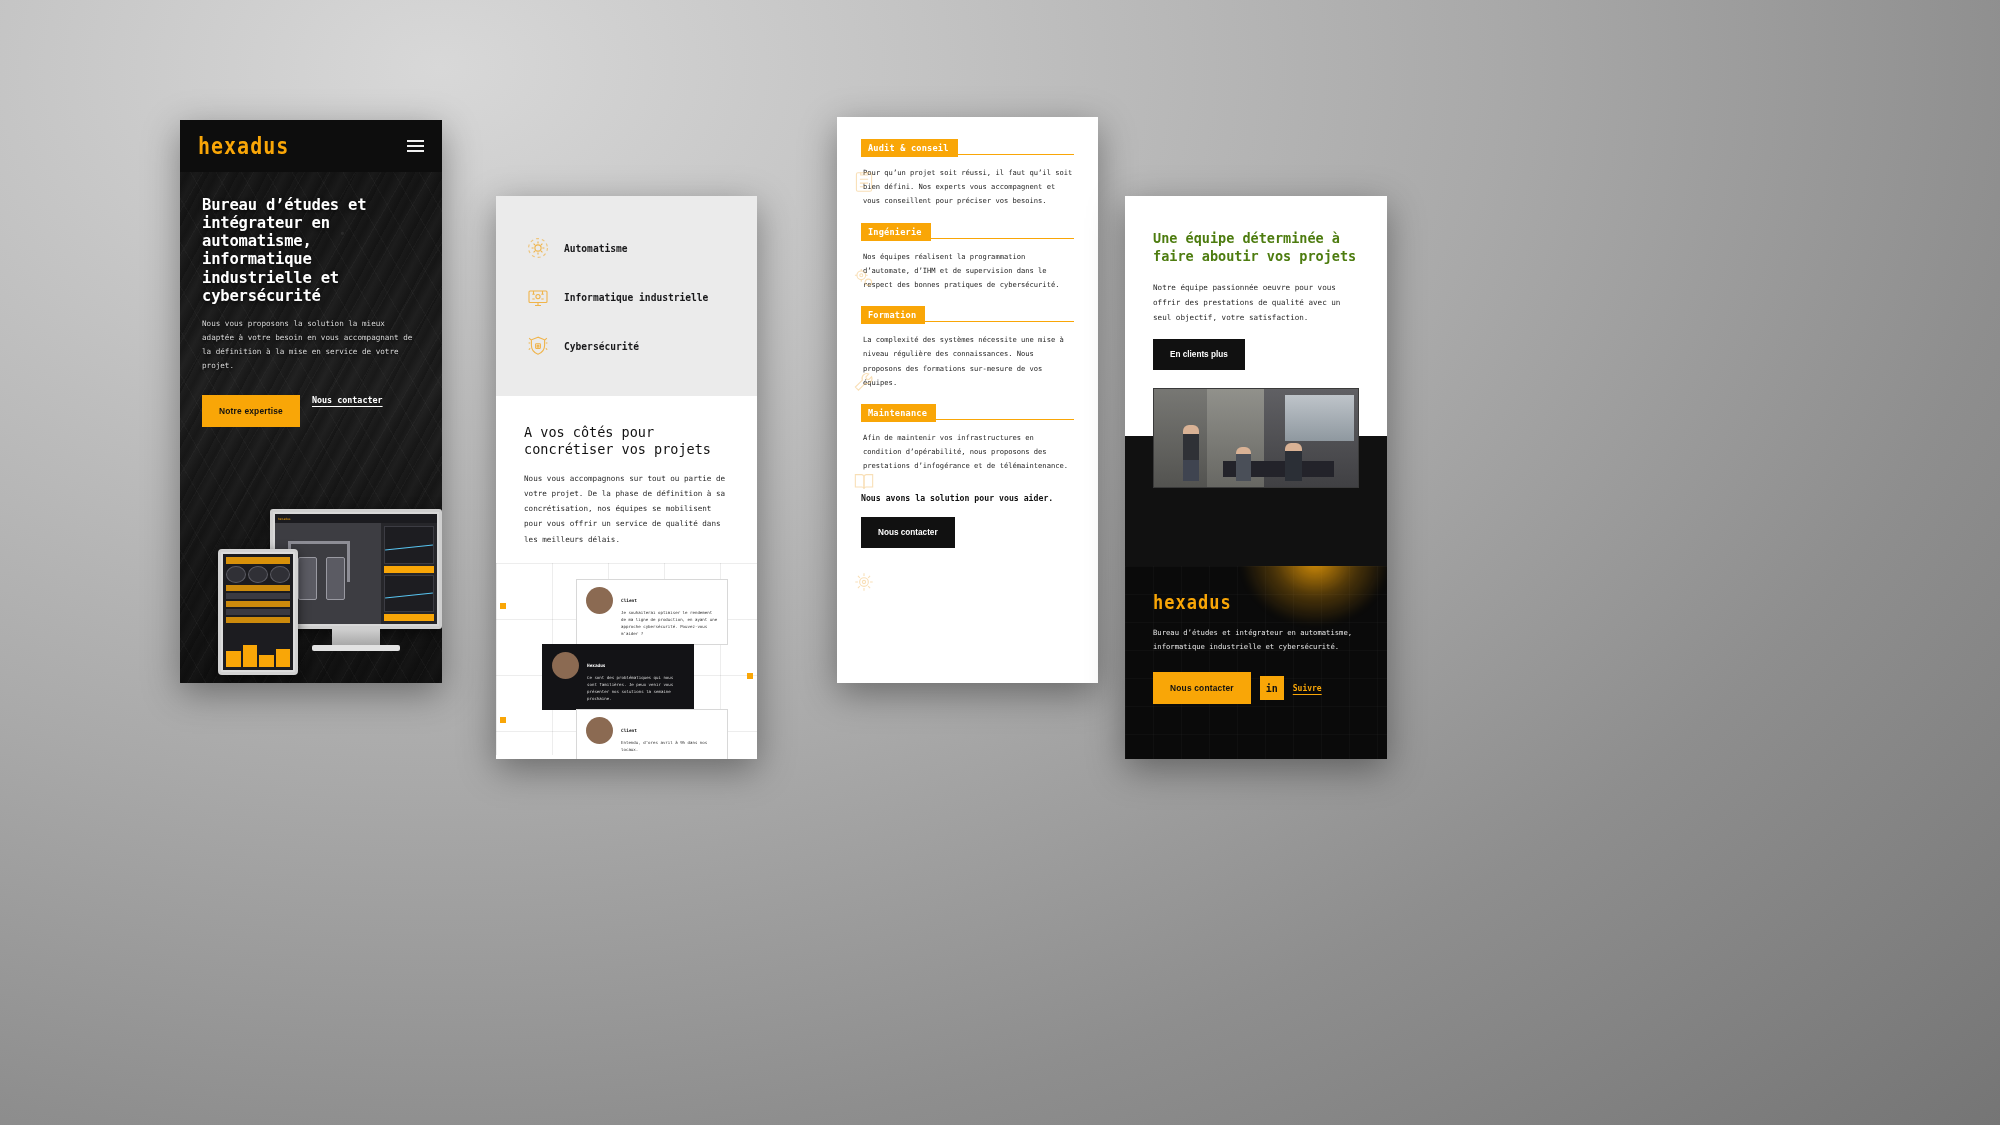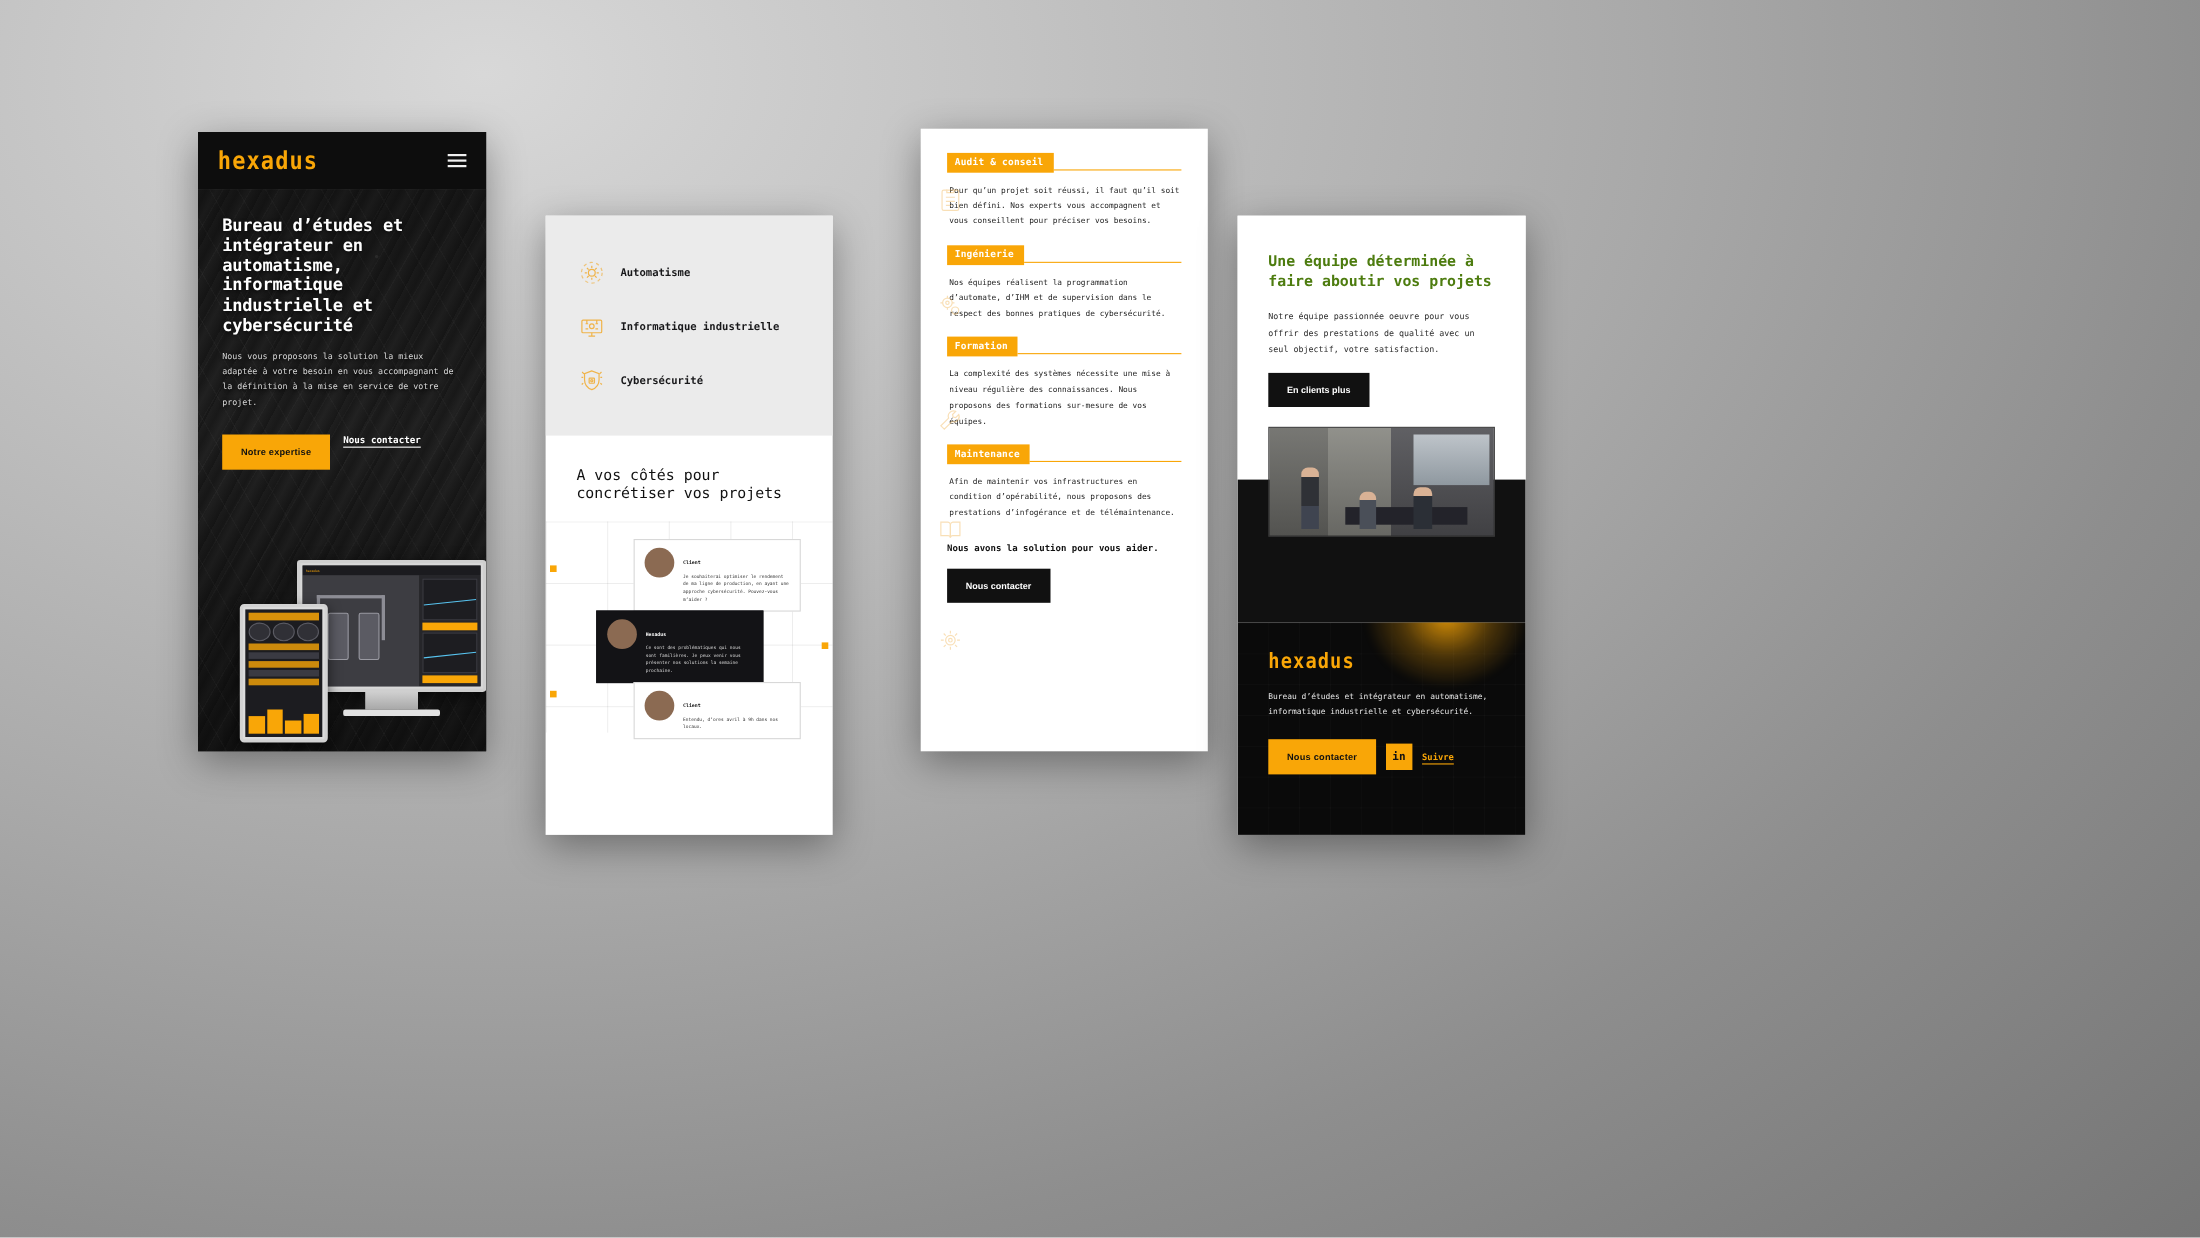--- a/index.html
+++ b/index.html
@@ -326,20 +326,21 @@
           <circle cx="12" cy="12.1" r="1"></circle>
           <path d="M3.2 4.2 4.9 5.9M20.8 4.2 19.1 5.9M2.6 9h1.6M19.8 9h1.6M4.2 14.4 2.8 15.6M19.8 14.4l1.4 1.2"></path>
         </svg>
       </span>
       <span class="svc-label">Cybersécurité</span>
     </div>
   </div>
 
   <div class="proc-block">
     <div class="proc-title">A vos côtés pour concrétiser vos projets</div>
+    <div class="proc-text">Nous vous accompagnons sur tout ou partie de votre projet. De la phase de définition à sa concrétisation, nos équipes se mobilisent pour vous offrir un service de qualité dans les meilleurs délais.</div>
 
     <div class="chat">
       <div class="chat-grid"></div>
 
       <div class="dot" style="left:-24px;top:34px;"></div>
       <div class="dot" style="left:-24px;top:148px;"></div>
       <div class="dot" style="right:-24px;top:104px;"></div>
 
       <div class="bubble" style="left:52px;top:10px;width:152px;">
         <span class="av av-a"></span>

